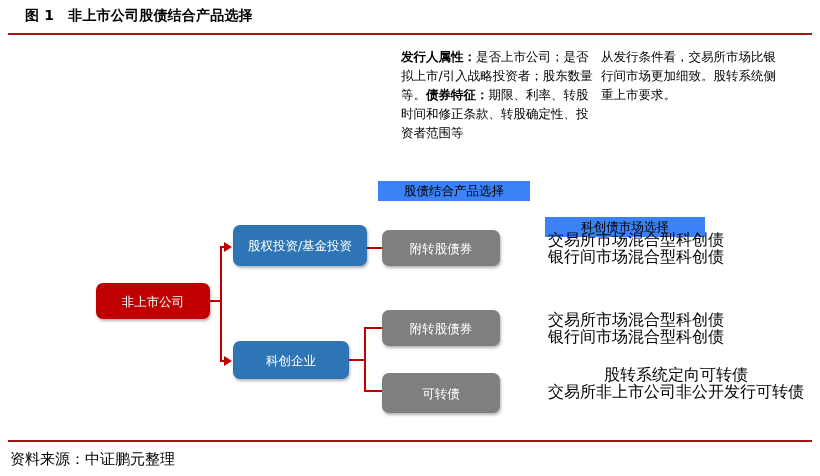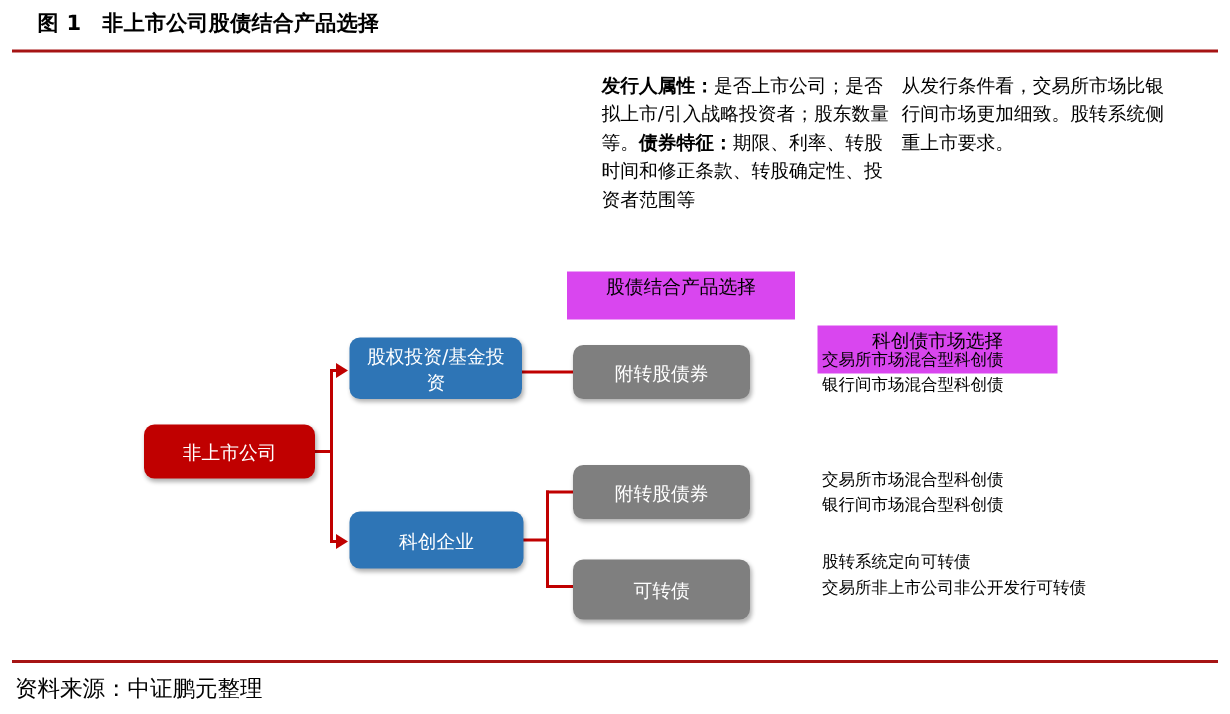--- a/index.html
+++ b/index.html
@@ -66,22 +66,22 @@
   }
   #note-market {
     left: 557px; top: 47px;
     width: 180px;
   }
   .note-lead { font-weight: bold; }
 
   
   .col-header {
     position: absolute;
-    height: 32px;
-    background: #d946ef;
+    height: 20px;
+    background: #3b82f6;
     font-size: 12.5px;
     line-height: 20px;
     text-align: center;
     color: #000;
   }
   #col-header-product { left: 378px; top: 181px; width: 152px; }
   #col-header-market  { left: 545px; top: 181px; width: 160px; margin-top: 36px; }
 
   
   .node {
@@ -104,21 +104,21 @@
   .node-blue {
     background: #2e75b6;
     box-shadow: 1px 2px 3px rgba(0,0,0,0.30);
   }
   .node-gray {
     background: #7f7f7f;
     box-shadow: 1px 2px 3px rgba(0,0,0,0.30);
   }
 
   #node-root        { left: 96px;  top: 283px; width: 114px; height: 36px; }
-  #node-equity      { left: 233px; top: 225px; width: 115px; height: 41px; }
+  #node-equity      { left: 233px; top: 225px; width: 134px; height: 41px; }
   #node-tech        { left: 233px; top: 341px; width: 116px; height: 38px; }
   #node-prod-1      { left: 382px; top: 230px; width: 118px; height: 36px; }
   #node-prod-2      { left: 382px; top: 310px; width: 118px; height: 36px; }
   #node-prod-3      { left: 382px; top: 373px; width: 118px; height: 40px; }
 
   
   .conn {
     position: absolute;
     background: #c00000;
   }
@@ -148,28 +148,28 @@
 
   
   #conn-tech-out    { left: 348px; top: 359px; width: 18px; }
   #conn-tech-spine  { left: 364px; top: 327px; height: 64px; }
   #conn-tech-up     { left: 364px; top: 327px; width: 18px; }
   #conn-tech-down   { left: 364px; top: 390px; width: 18px; }
 
   
   .desc {
     position: absolute;
-    font-size: 11px;
+    font-size: 16px;
     line-height: 17px;
     color: #000;
     white-space: pre-line;
   }
   #desc-1 { left: 548px; top: 231px; }
   #desc-2 { left: 548px; top: 311px; }
-  #desc-3 { left: 548px; top: 366px; }
+  #desc-3 { left: 548px; top: 366px; text-align: center; }
 </style>
 </head>
 <body>
 
 <div id="figure-header">
   <div id="figure-title">
     <span class="fig-num">图 1</span><span>非上市公司股债结合产品选择</span>
   </div>
   <div id="header-rule"></div>
 </div>

